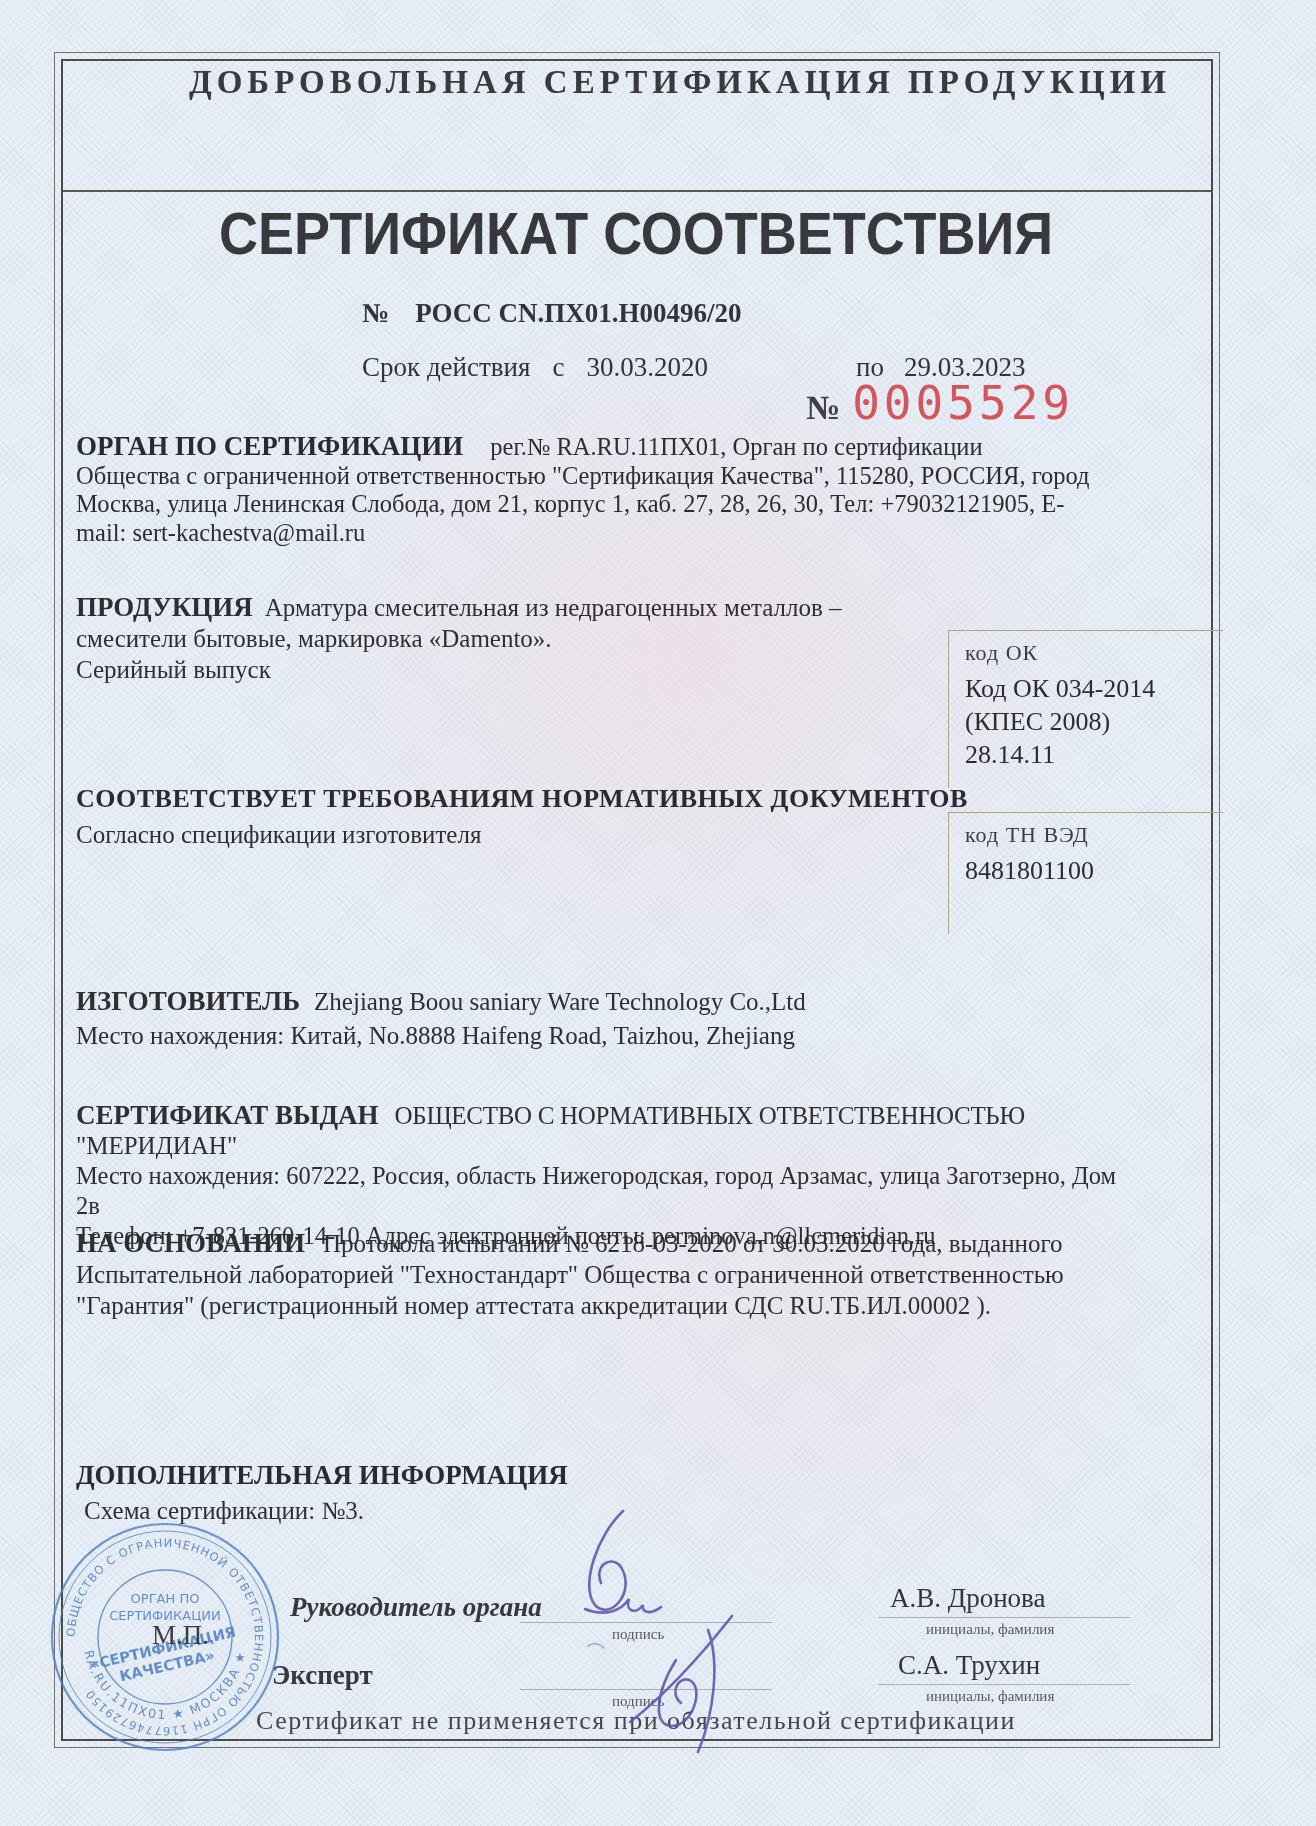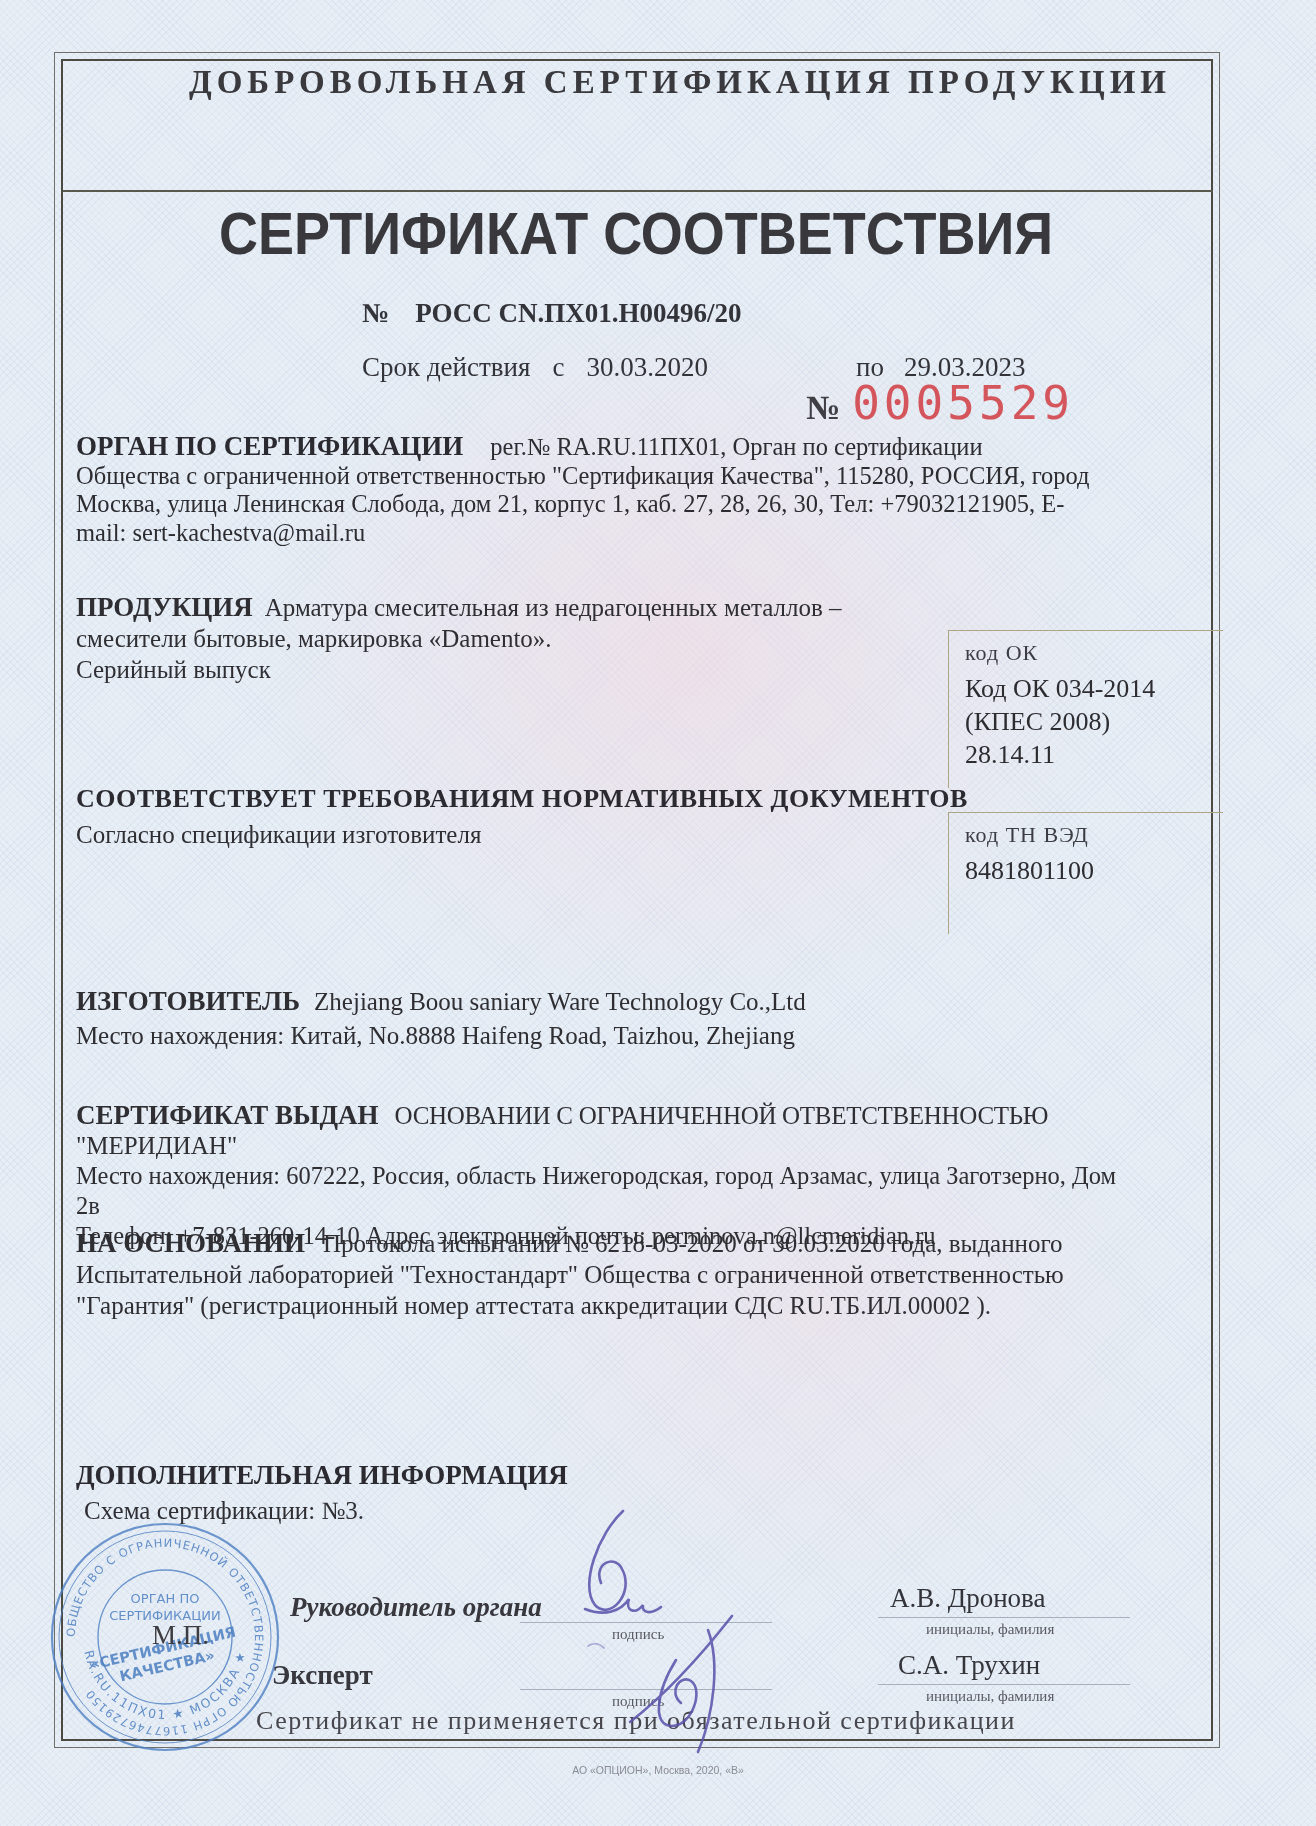--- a/index.html
+++ b/index.html
@@ -152,21 +152,21 @@
     <div class="box-label">код ТН ВЭД</div>
     <div class="box-line first">8481801100</div>
   </div>
 
   <div class="abs manufacturer-section">
     <b class="lbl">ИЗГОТОВИТЕЛЬ</b><span>Zhejiang Boou saniary Ware Technology Co.,Ltd</span><br>
     <span>Место нахождения: Китай, No.8888 Haifeng Road, Taizhou, Zhejiang</span>
   </div>
 
   <div class="abs issued-section">
-    <b class="lbl">СЕРТИФИКАТ ВЫДАН</b><span class="issued-org">ОСНОВАНИИ С ОГРАНИЧЕННОЙ ОТВЕТСТВЕННОСТЬЮ</span><br>
+    <b class="lbl">СЕРТИФИКАТ ВЫДАН</b><span class="issued-org">ОБЩЕСТВО С НОРМАТИВНЫХ ОТВЕТСТВЕННОСТЬЮ</span><br>
     <span>"МЕРИДИАН"</span><br>
     <span class="issued-line">Место нахождения: 607222, Россия, область Нижегородская, город Арзамас, улица Заготзерно, Дом 2в</span><br>
     <span class="issued-line">Телефон: +7-831-260-14-10 Адрес электронной почты: perminova.n@llcmeridian.ru</span>
   </div>
 
   <div class="abs basis-section">
     <b class="lbl">НА ОСНОВАНИИ</b><span>Протокола испытаний № 6218-03-2020 от 30.03.2020 года, выданного Испытательной лабораторией "Техностандарт" Общества с ограниченной ответственностью "Гарантия" (регистрационный номер аттестата аккредитации СДС RU.ТБ.ИЛ.00002 ).</span>
   </div>
 
   <div class="abs additional-label">ДОПОЛНИТЕЛЬНАЯ ИНФОРМАЦИЯ</div>
@@ -182,21 +182,20 @@
   <div class="abs caption head-name-caption">инициалы, фамилия</div>
 
   <div class="abs sig-label expert-label">Эксперт</div>
   <div class="abs sig-line expert-sign-line"></div>
   <div class="abs caption expert-sign-caption">подпись</div>
   <div class="abs sig-name expert-name">С.А. Трухин</div>
   <div class="abs sig-line expert-name-line"></div>
   <div class="abs caption expert-name-caption">инициалы, фамилия</div>
 
   <div class="abs disclaimer">Сертификат не применяется при обязательной сертификации</div>
-  <div class="abs print-info">АО «ОПЦИОН», Москва, 2020, «В»</div>
 
   <svg class="abs sig-svg sig1" width="200" height="130" viewBox="0 0 200 130">
     <g fill="none" stroke="#5d55ad" stroke-width="2.6" stroke-linecap="round" opacity="0.88">
       <path d="M98 6 C74 28 54 80 70 100 C85 116 110 88 97 64 C90 49 68 58 76 78"></path>
       <path d="M60 104 C80 112 96 106 104 94 C100 106 110 110 118 100 C116 108 126 110 136 102"></path>
     </g>
   </svg>
   <svg class="abs sig-svg sig2" width="220" height="150" viewBox="0 0 220 150">
     <g fill="none" stroke="#5d55ad" stroke-width="2.6" stroke-linecap="round" opacity="0.88">
       <path d="M152 8 C130 36 94 80 50 114"></path>

